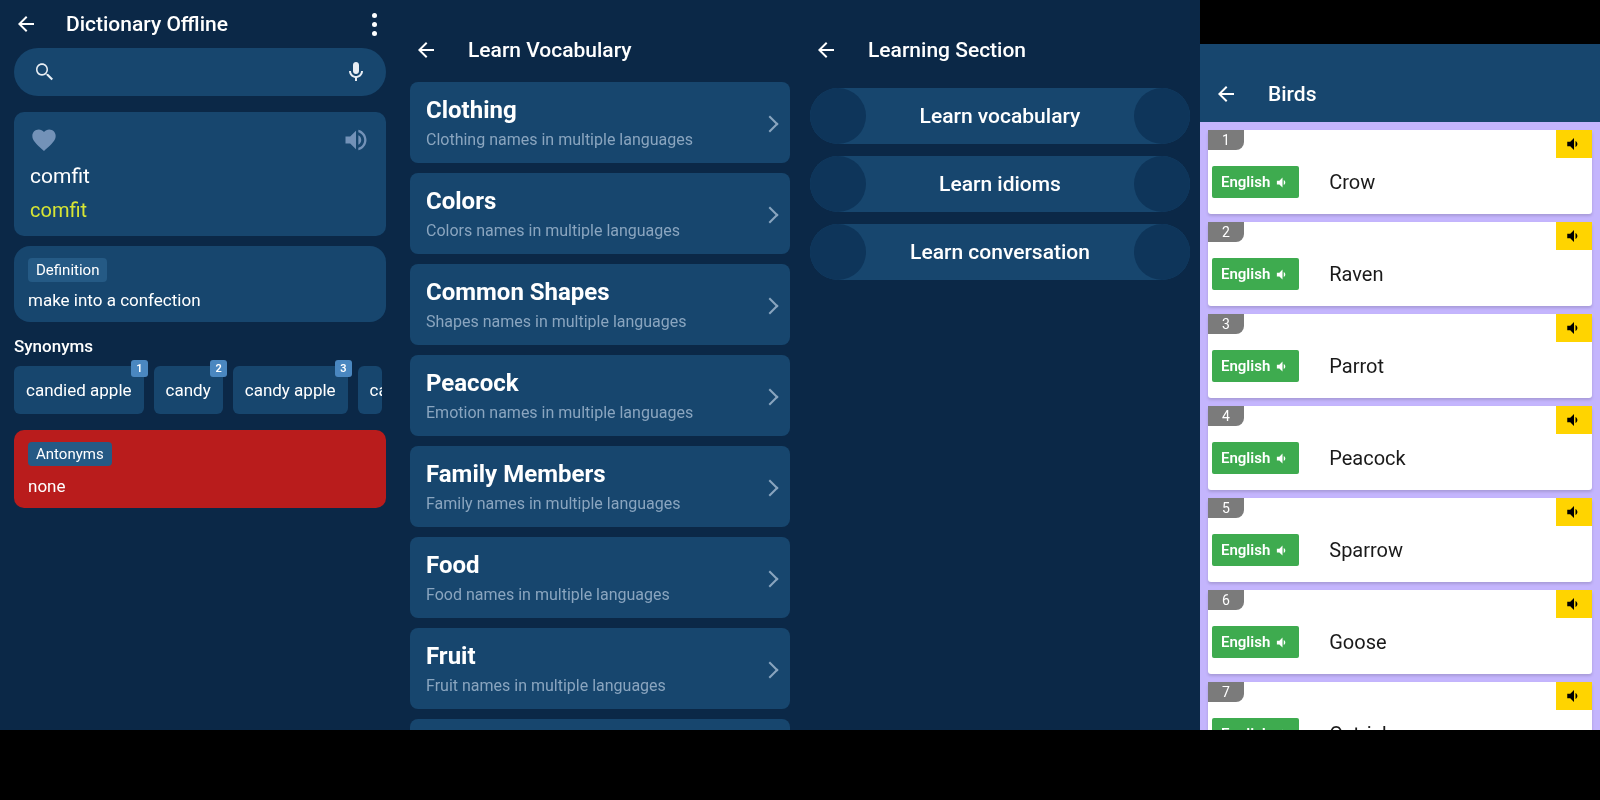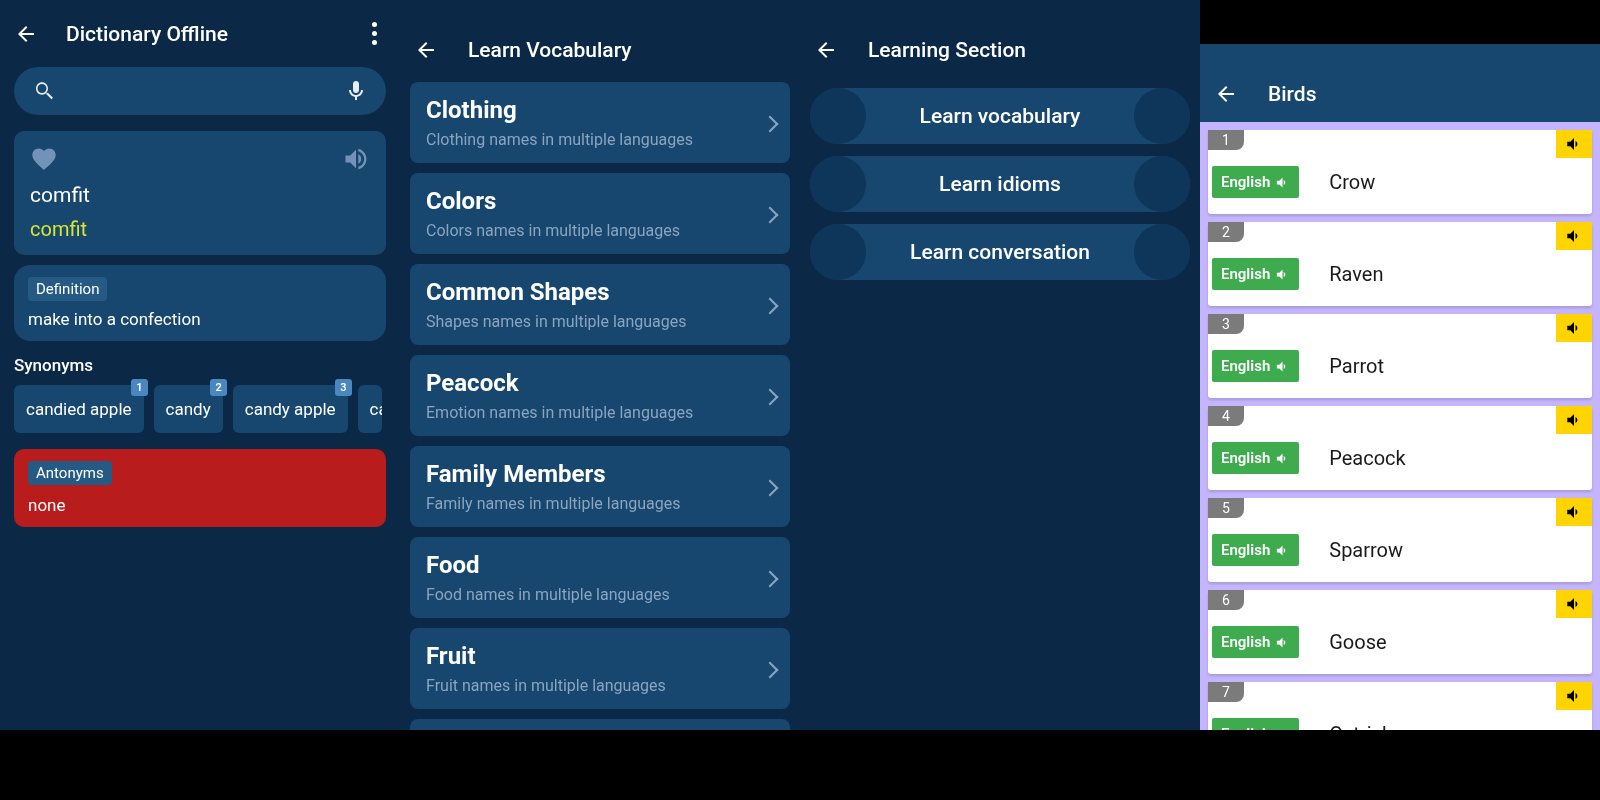--- a/index.html
+++ b/index.html
@@ -1,21 +1,21 @@
 <!DOCTYPE html>
 <html><head>
 <meta charset="utf-8">
 <style>
   * { box-sizing: border-box; margin: 0; padding: 0; font-family: -apple-system, BlinkMacSystemFont, 'Segoe UI', Roboto, sans-serif; }
   body { width: 1600px; height: 800px; display: flex; background: #000; overflow: hidden; }
   .screen { width: 400px; height: 730px; background: #0b2847; position: relative; overflow: hidden; }
   .below-bar { width: 1600px; height: 70px; background: #000; position: absolute; bottom: 0; }
   
   
-  .s1-header { height: 67px; display: flex; align-items: center; padding: 0 14px; color: #fff; }
+  .s1-header { height: 48px; display: flex; align-items: center; padding: 0 14px; color: #fff; }
   .s1-title { font-size: 21px; font-weight: 500; margin-left: 28px; flex: 1; }
   .back-arrow { width: 24px; height: 24px; cursor: pointer; }
   .more-dots { width: 24px; display: flex; flex-direction: column; align-items: center; justify-content: center; gap: 4px; cursor: pointer; }
   .dot { width: 5px; height: 5px; background: #fff; border-radius: 50%; }
   .search-bar { margin: 0 14px 12px; height: 48px; background: #17466e; border-radius: 26px; display: flex; align-items: center; padding: 0 18px; }
   .search-icon, .mic-icon { width: 24px; height: 24px; fill: #e8eef4; }
   .search-space { flex: 1; }
   
   .word-card { margin: 16px 14px 10px; background: #17466e; border-radius: 10px; padding: 14px 16px; position: relative; }
   .card-icons { display: flex; justify-content: space-between; margin-bottom: 10px; }

